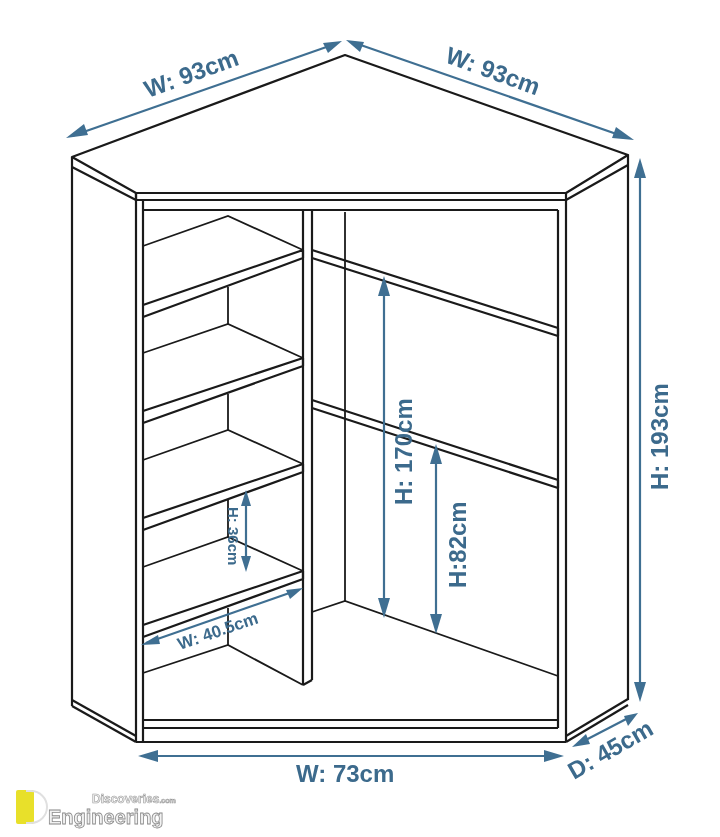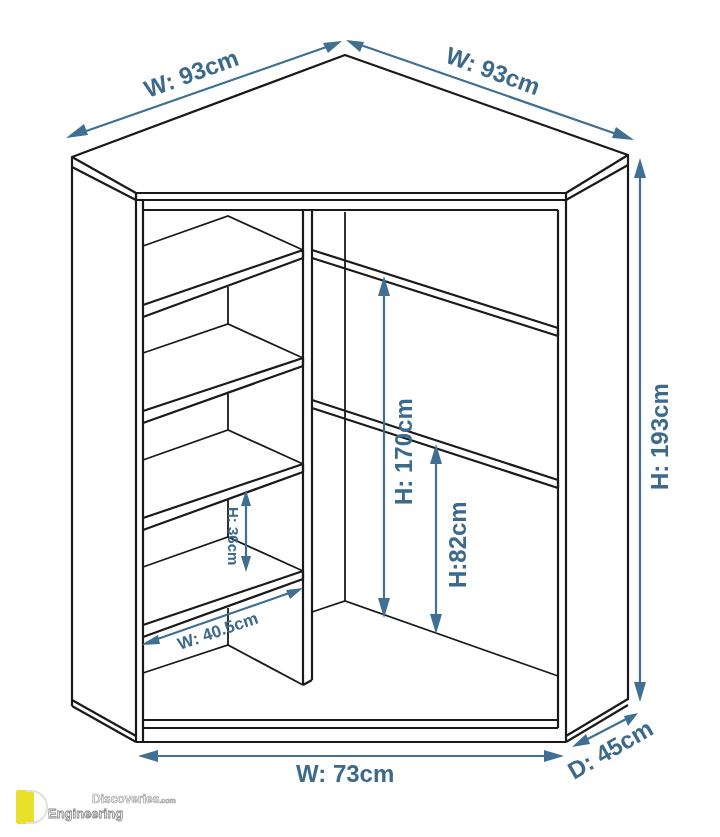--- a/index.html
+++ b/index.html
@@ -8,21 +8,21 @@
   .dim-text { font-family: "Liberation Sans", sans-serif; font-weight: 700; fill: #3c6a8c; }
   .line { stroke: #1a1a1a; stroke-width: 2.2; fill: none; stroke-linejoin: round; }
   .thin { stroke: #1a1a1a; stroke-width: 1.8; fill: none; }
   .dim { stroke: #3f6f92; stroke-width: 2.2; fill: none; }
   .arrow { fill: #3f6f92; }
   .logo { position: absolute; left: 8px; top: 786px; width: 200px; height: 46px; }
   .logo-e { position: absolute; left: 8px; top: 4px; width: 18px; height: 34px; background: #e8e02a; border-radius: 2px; }
   .logo-d { position: absolute; left: 18px; top: 4px; width: 22px; height: 34px; border: 2px solid #e0e0e0; border-left: none; border-radius: 0 17px 17px 0; box-sizing: border-box; }
   .logo-top { position: absolute; left: 84px; top: 6px; font-family: "Liberation Sans", sans-serif; font-size: 12px; color: #f2f2f2; -webkit-text-stroke: 0.6px #9a9a9a; font-weight: 700; }
   .logo-top small { font-size: 7px; }
-  .logo-bottom { position: absolute; left: 40px; top: 20px; font-family: "Liberation Sans", sans-serif; font-size: 13px; color: #f2f2f2; -webkit-text-stroke: 0.8px #8a8a8a; font-weight: 700; }
+  .logo-bottom { position: absolute; left: 40px; top: 20px; font-family: "Liberation Sans", sans-serif; font-size: 20px; color: #f2f2f2; -webkit-text-stroke: 0.8px #8a8a8a; font-weight: 700; }
 </style>
 </head>
 <body>
 
 <svg id="diagram" viewBox="0 0 720 837" xmlns="http://www.w3.org/2000/svg">
 
   <g>
     <polygon class="line" points="72,157 345,55 628,155 566,193 136,193"></polygon>
     <polyline class="line" points="72,167 136,200 566,200 628,165"></polyline>
     <line class="line" x1="136" y1="193" x2="136" y2="200"></line>

